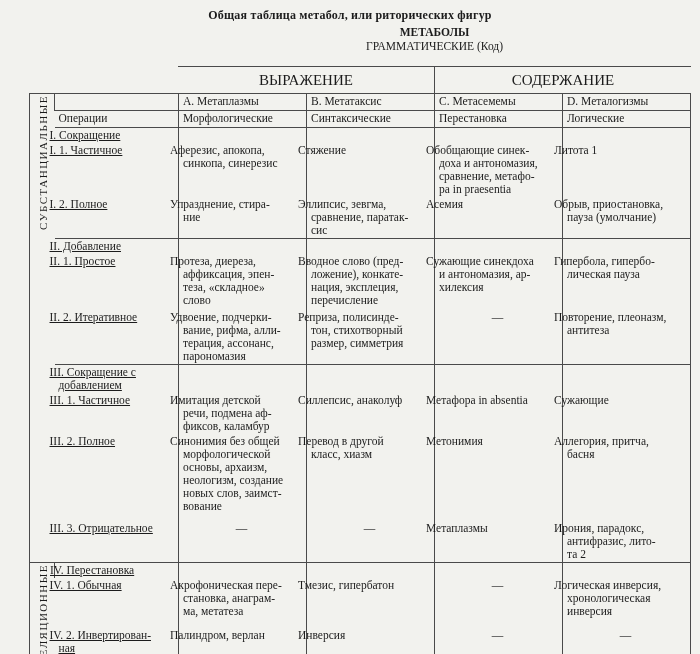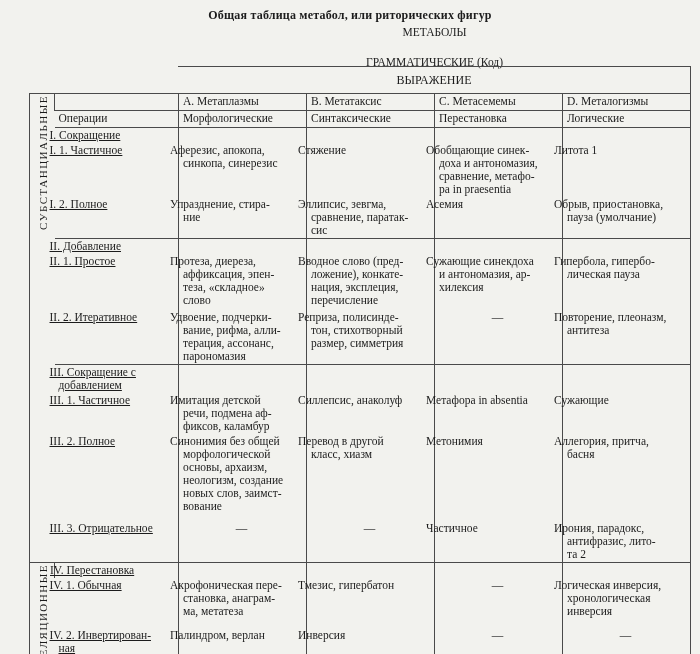--- a/index.html
+++ b/index.html
@@ -27,36 +27,37 @@
   
   .upper-head {
     position: absolute;
     left: 178px;
     top: 26px;
     width: 513px;
   }
   .metaboly {
     text-align: center;
     font-size: 11.5px;
+    font-weight: bold;
   }
   .code-ref-row {
     display: flex;
     font-size: 11.5px;
-    margin-top: 18px;
+    margin-top: 2px;
   }
   .code-ref-row .half { flex: 1; text-align: center; }
   .band {
     position: absolute;
     left: 178px;
     top: 66px;
     width: 513px;
     height: 27px;
     border-top: 1px solid #4a4a4a;
     display: flex;
-    font-size: 12px;
+    font-size: 15px;
   }
   .band .half {
     flex: 1;
     display: flex;
     align-items: center;
     justify-content: center;
   }
   .band .half.first { border-right: 1px solid #4a4a4a; }
 
   table.main {
@@ -104,20 +105,21 @@
 
   <div class="upper-head">
     <div class="metaboly">МЕТАБОЛЫ</div>
     <div class="code-ref-row">
       <div class="half">ГРАММАТИЧЕСКИЕ (Код)</div>
     </div>
   </div>
 
   <div class="band">
     <div class="half first">ВЫРАЖЕНИЕ</div>
+    <div class="half">СОДЕРЖАНИЕ</div>
   </div>
 
   <table class="main">
     <colgroup>
       <col style="width:25px">
         <col style="width:124px">
         <col style="width:128px">
         <col style="width:128px">
         <col style="width:128px">
         <col style="width:128px">
@@ -236,21 +238,21 @@
         <td class="cell">Перевод в другой
 класс, хиазм</td>
         <td class="cell">Метонимия</td>
         <td class="cell">Аллегория, притча,
 басня</td>
       </tr>
       <tr style="height:37px">
         <td class="op">III. 3. Отрицательное</td>
         <td class="cell dash">—</td>
         <td class="cell dash">—</td>
-        <td class="cell">Частичное</td>
+        <td class="cell">Метаплазмы</td>
         <td class="cell">Ирония, парадокс,
 антифразис, лито-
 та 2</td>
       </tr>
 
       <tr class="sec-title line-top">
         <td class="side" rowspan="3">
           <span class="vlabel">РЕЛЯЦИОННЫЕ</span>
         </td>
         <td class="op">IV. Перестановка</td>

